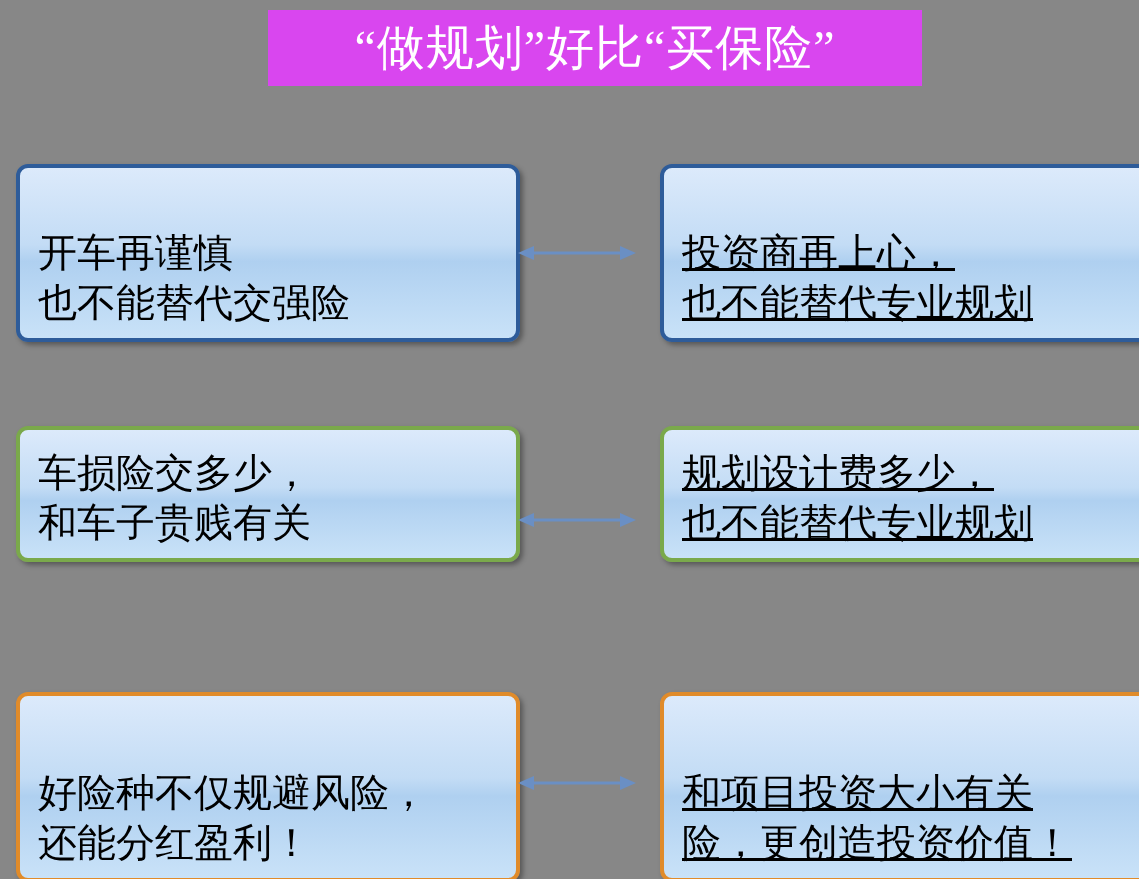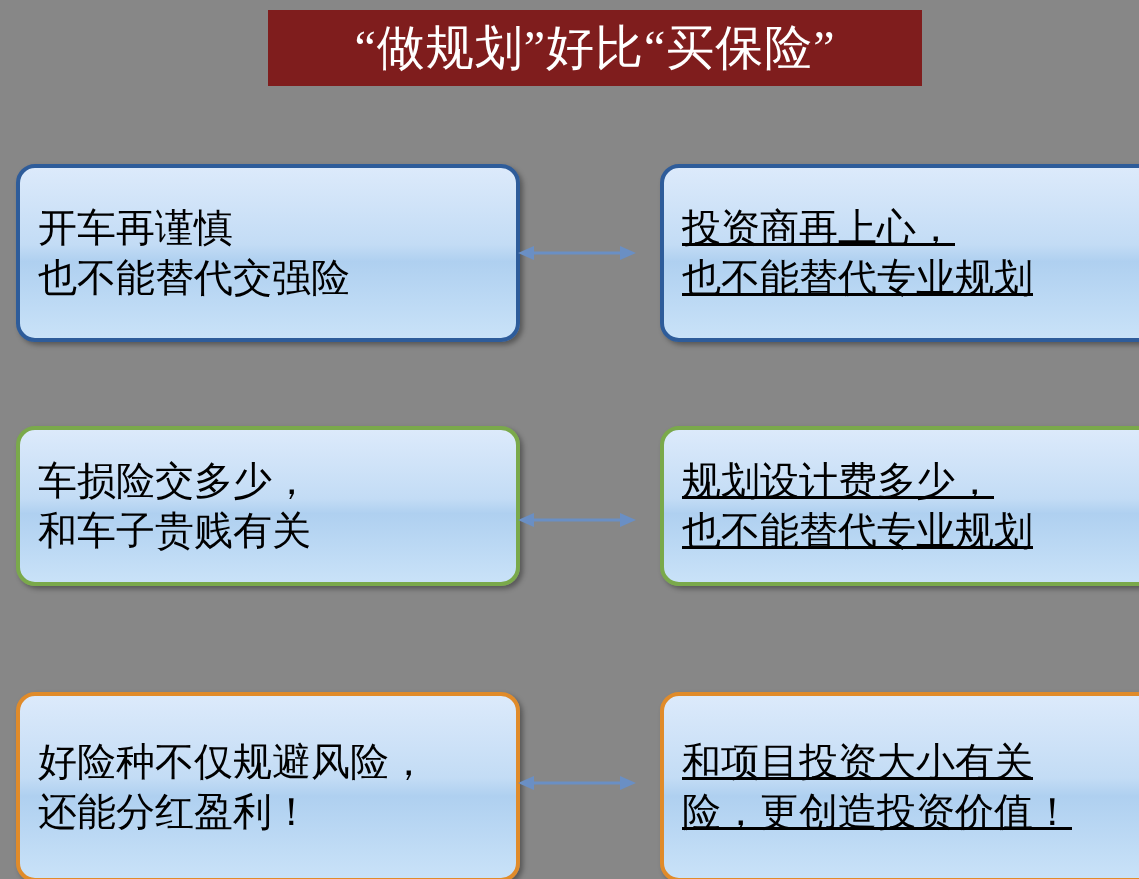--- a/index.html
+++ b/index.html
@@ -20,62 +20,62 @@
     width: 1139px;
     height: 879px;
   }
   
   .title-banner {
     position: absolute;
     left: 268px;
     top: 10px;
     width: 654px;
     height: 76px;
-    background: #7f1d1d;
+    background: #d946ef;
     display: flex;
     align-items: center;
     justify-content: center;
     box-sizing: border-box;
   }
   .title-text {
     color: #FFFFFF;
     font-family: "Liberation Serif", serif;
     font-size: 48px;
     line-height: 1.0;
     letter-spacing: 1px;
     white-space: nowrap;
   }
   
   .box {
     position: absolute;
     box-sizing: border-box;
-    border-radius: 19px;
+    border-radius: 12px;
     display: flex;
-    align-items: center;
+    align-items: flex-end;
     padding: 10px 18px;
     background: linear-gradient(to bottom, #DCEAFB 0%, #C3DCF5 45%, #AFD0F0 55%, #C9E2F8 100%);
     box-shadow: 3px 3px 5px rgba(0,0,0,0.35);
   }
   .box-text {
     font-family: "Liberation Sans", sans-serif;
     font-size: 39px;
     line-height: 1.28;
     color: #000000;
     white-space: pre-line;
   }
   .border-blue   { border: 4px solid #2E5C9A; }
   .border-green  { border: 4px solid #7AA94B; }
   .border-orange { border: 4px solid #E08B2A; }
 
   
   .col-left  { left: 16px;  width: 504px; }
   .col-right { left: 660px; width: 504px; text-decoration: underline; }
 
   .row1 { top: 164px; height: 178px; }
-  .row2 { top: 426px; height: 160px; }
+  .row2 { top: 426px; height: 136px; }
   .row3 { top: 692px; height: 190px; }
 
   
   .connector {
     position: absolute;
     height: 24px;
     left: 516px;
     width: 122px;
   }
   .conn-r1 { top: 241px; }

